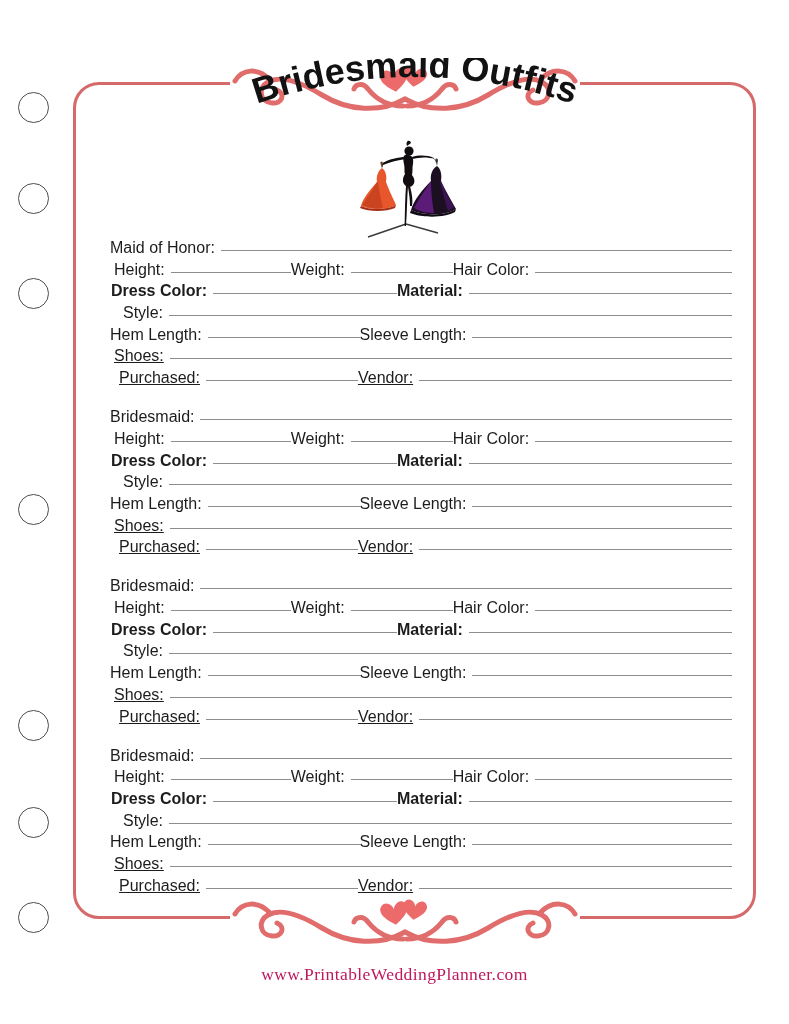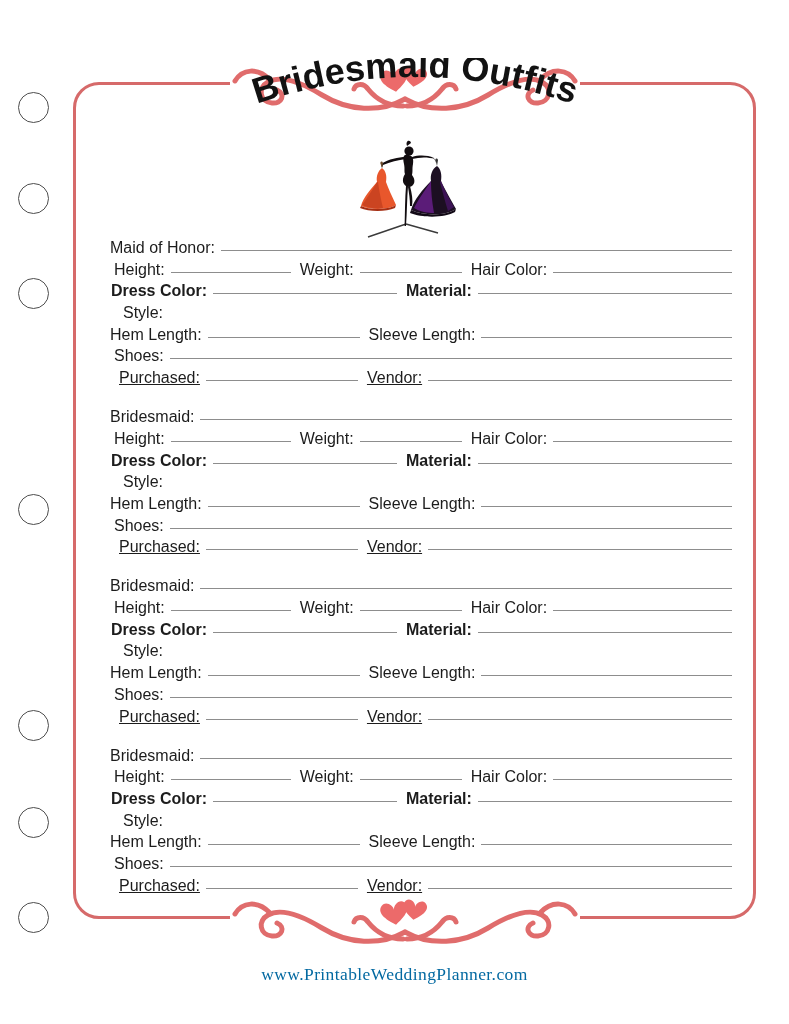--- a/index.html
+++ b/index.html
@@ -23,36 +23,36 @@
     font-family:"Liberation Sans",sans-serif;font-weight:bold;font-size:36px;fill:#121212;
   }
   .dresses{position:absolute;left:348px;top:138px;width:124px;height:100px;}
   .content{position:absolute;left:110px;top:239px;width:622px;}
   .section{margin-bottom:17.4px;}
   .row{
     display:flex;align-items:flex-start;height:21.7px;box-sizing:border-box;
     padding-bottom:2px;font-size:16px;color:#1c1c1c;
   }
   .lbl{white-space:nowrap;margin-right:6px;line-height:1.1;}
-  .lbl.mid{margin-left:9px;}
+  .lbl.mid{}
   .line{border-bottom:1.3px solid #8d8d8d;height:12px;box-sizing:border-box;}
   .grow{flex:1 1 auto;}
   .w-height{width:120px;}
   .w-weight{width:102px;}
   .w-dress{width:184px;}
   .w-hem{width:152px;}
   .w-purch{width:152px;}
   .ind-height{padding-left:4px;}
   .ind-dress{padding-left:1px;font-weight:bold;}
-  .ind-style{padding-left:13px;flex-direction:column;}
-  .ind-shoes{padding-left:4px;}
+  .ind-style{padding-left:13px;}
+  .ind-shoes{padding-left:4px;text-decoration:underline;}
   .ind-purch{padding-left:9px;text-decoration:underline;}
   .footer{
     position:absolute;left:0;top:964px;width:789px;text-align:center;
-    font-family:"Liberation Serif",serif;font-size:17.5px;color:#0369a1;letter-spacing:.4px;
+    font-family:"Liberation Serif",serif;font-size:17.5px;color:#be185d;letter-spacing:.4px;
   }
 </style>
 </head>
 <body>
 
 <div class="hole" style="top:92px"></div>
 <div class="hole" style="top:183px"></div>
 <div class="hole" style="top:278px"></div>
 <div class="hole" style="top:494px"></div>
 <div class="hole" style="top:710px"></div>

